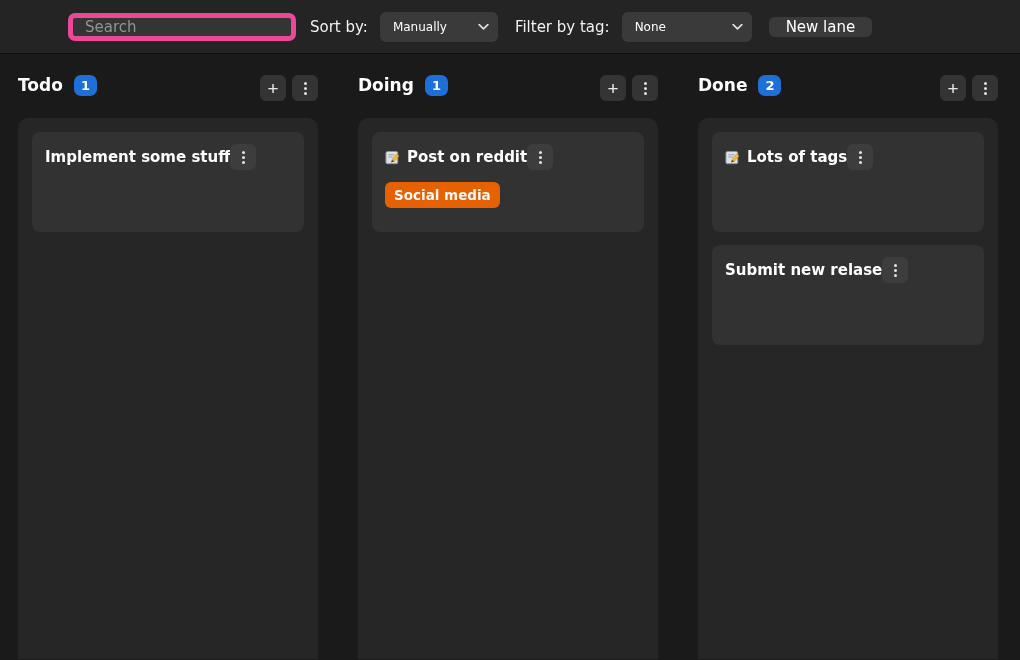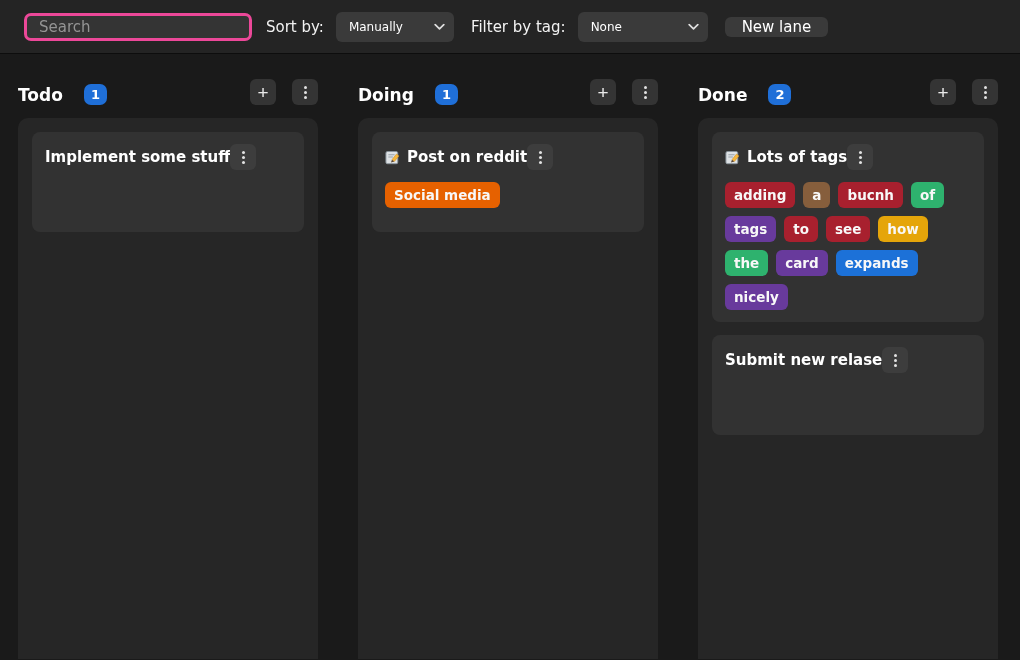--- a/index.html
+++ b/index.html
@@ -15,27 +15,28 @@
     height: 54px;
     background: #242424;
     border-bottom: 1px solid #0d0d0d;
     display: flex;
     align-items: center;
     padding-left: 24px;
   }
   .search-entry {
     width: 228px; height: 28px;
     background: #343434;
-    border: 3px solid #ec4899;
+    border: 5px solid #ec4899;
     border-radius: 7px;
     color: #ffffff;
     font-size: 15px;
     padding: 0 12px;
     outline: none;
     font-family: inherit;
+    margin-left: 44px;
   }
   .search-entry::placeholder { color: #949494; }
   .bar-label { font-size: 15px; color: #f2f2f2; white-space: nowrap; }
   .lbl-sort { margin-left: 14px; }
   .lbl-filter { margin-left: 17px; }
   .select-wrap { position: relative; margin-left: 12px; }
   .select-wrap select {
     appearance: none; -webkit-appearance: none;
     background: #3a3a3a;
     border: none;
@@ -71,25 +72,24 @@
   
   .board {
     display: flex;
     gap: 40px;
     padding: 21px 22px 0 18px;
     height: 605px;
   }
   .lane { width: 300px; display: flex; flex-direction: column; }
   .lane-header {
     display: flex;
-    align-items: flex-end;
+    align-items: flex-start;
     height: 30px;
     margin-bottom: 13px;
     flex: none;
-    gap: 10px;
   }
   .lane-title { font-size: 17px; font-weight: 700; color: #ffffff; }
   .lane-badge {
     margin-left: 11px;
     background: #1f6fd8;
     color: #ffffff;
     font-size: 13px;
     font-weight: 700;
     border-radius: 7px;
     padding: 4px 7px;
@@ -302,45 +302,20 @@
         <span class="card-title">Lots of tags</span>
       </span>
       <button class="sq-btn card-kebab">
         <span class="kebab">
                 <i></i>
                 <i></i>
                 <i></i>
               </span>
       </button>
     </div>
-    <div class="tags">
-  <span class="tag" style="background: rgb(168, 32, 46);">adding</span>
-
-  <span class="tag" style="background: rgb(134, 94, 60);">a</span>
-
-  <span class="tag" style="background: rgb(168, 32, 46);">bucnh</span>
-
-  <span class="tag" style="background: rgb(46, 178, 110);">of</span>
-
-  <span class="tag" style="background: rgb(104, 58, 156);">tags</span>
-
-  <span class="tag" style="background: rgb(168, 32, 46);">to</span>
-
-  <span class="tag" style="background: rgb(168, 32, 46);">see</span>
-
-  <span class="tag" style="background: rgb(229, 165, 10);">how</span>
-
-  <span class="tag" style="background: rgb(46, 178, 110);">the</span>
-
-  <span class="tag" style="background: rgb(104, 58, 156);">card</span>
-
-  <span class="tag" style="background: rgb(28, 113, 216);">expands</span>
-
-  <span class="tag" style="background: rgb(104, 58, 156);">nicely</span>
-</div>
   </div>
 
   <div class="card">
     <div class="card-top">
       <span class="card-title-wrap">
 
         <span class="card-title">Submit new relase</span>
       </span>
       <button class="sq-btn card-kebab">
         <span class="kebab">

